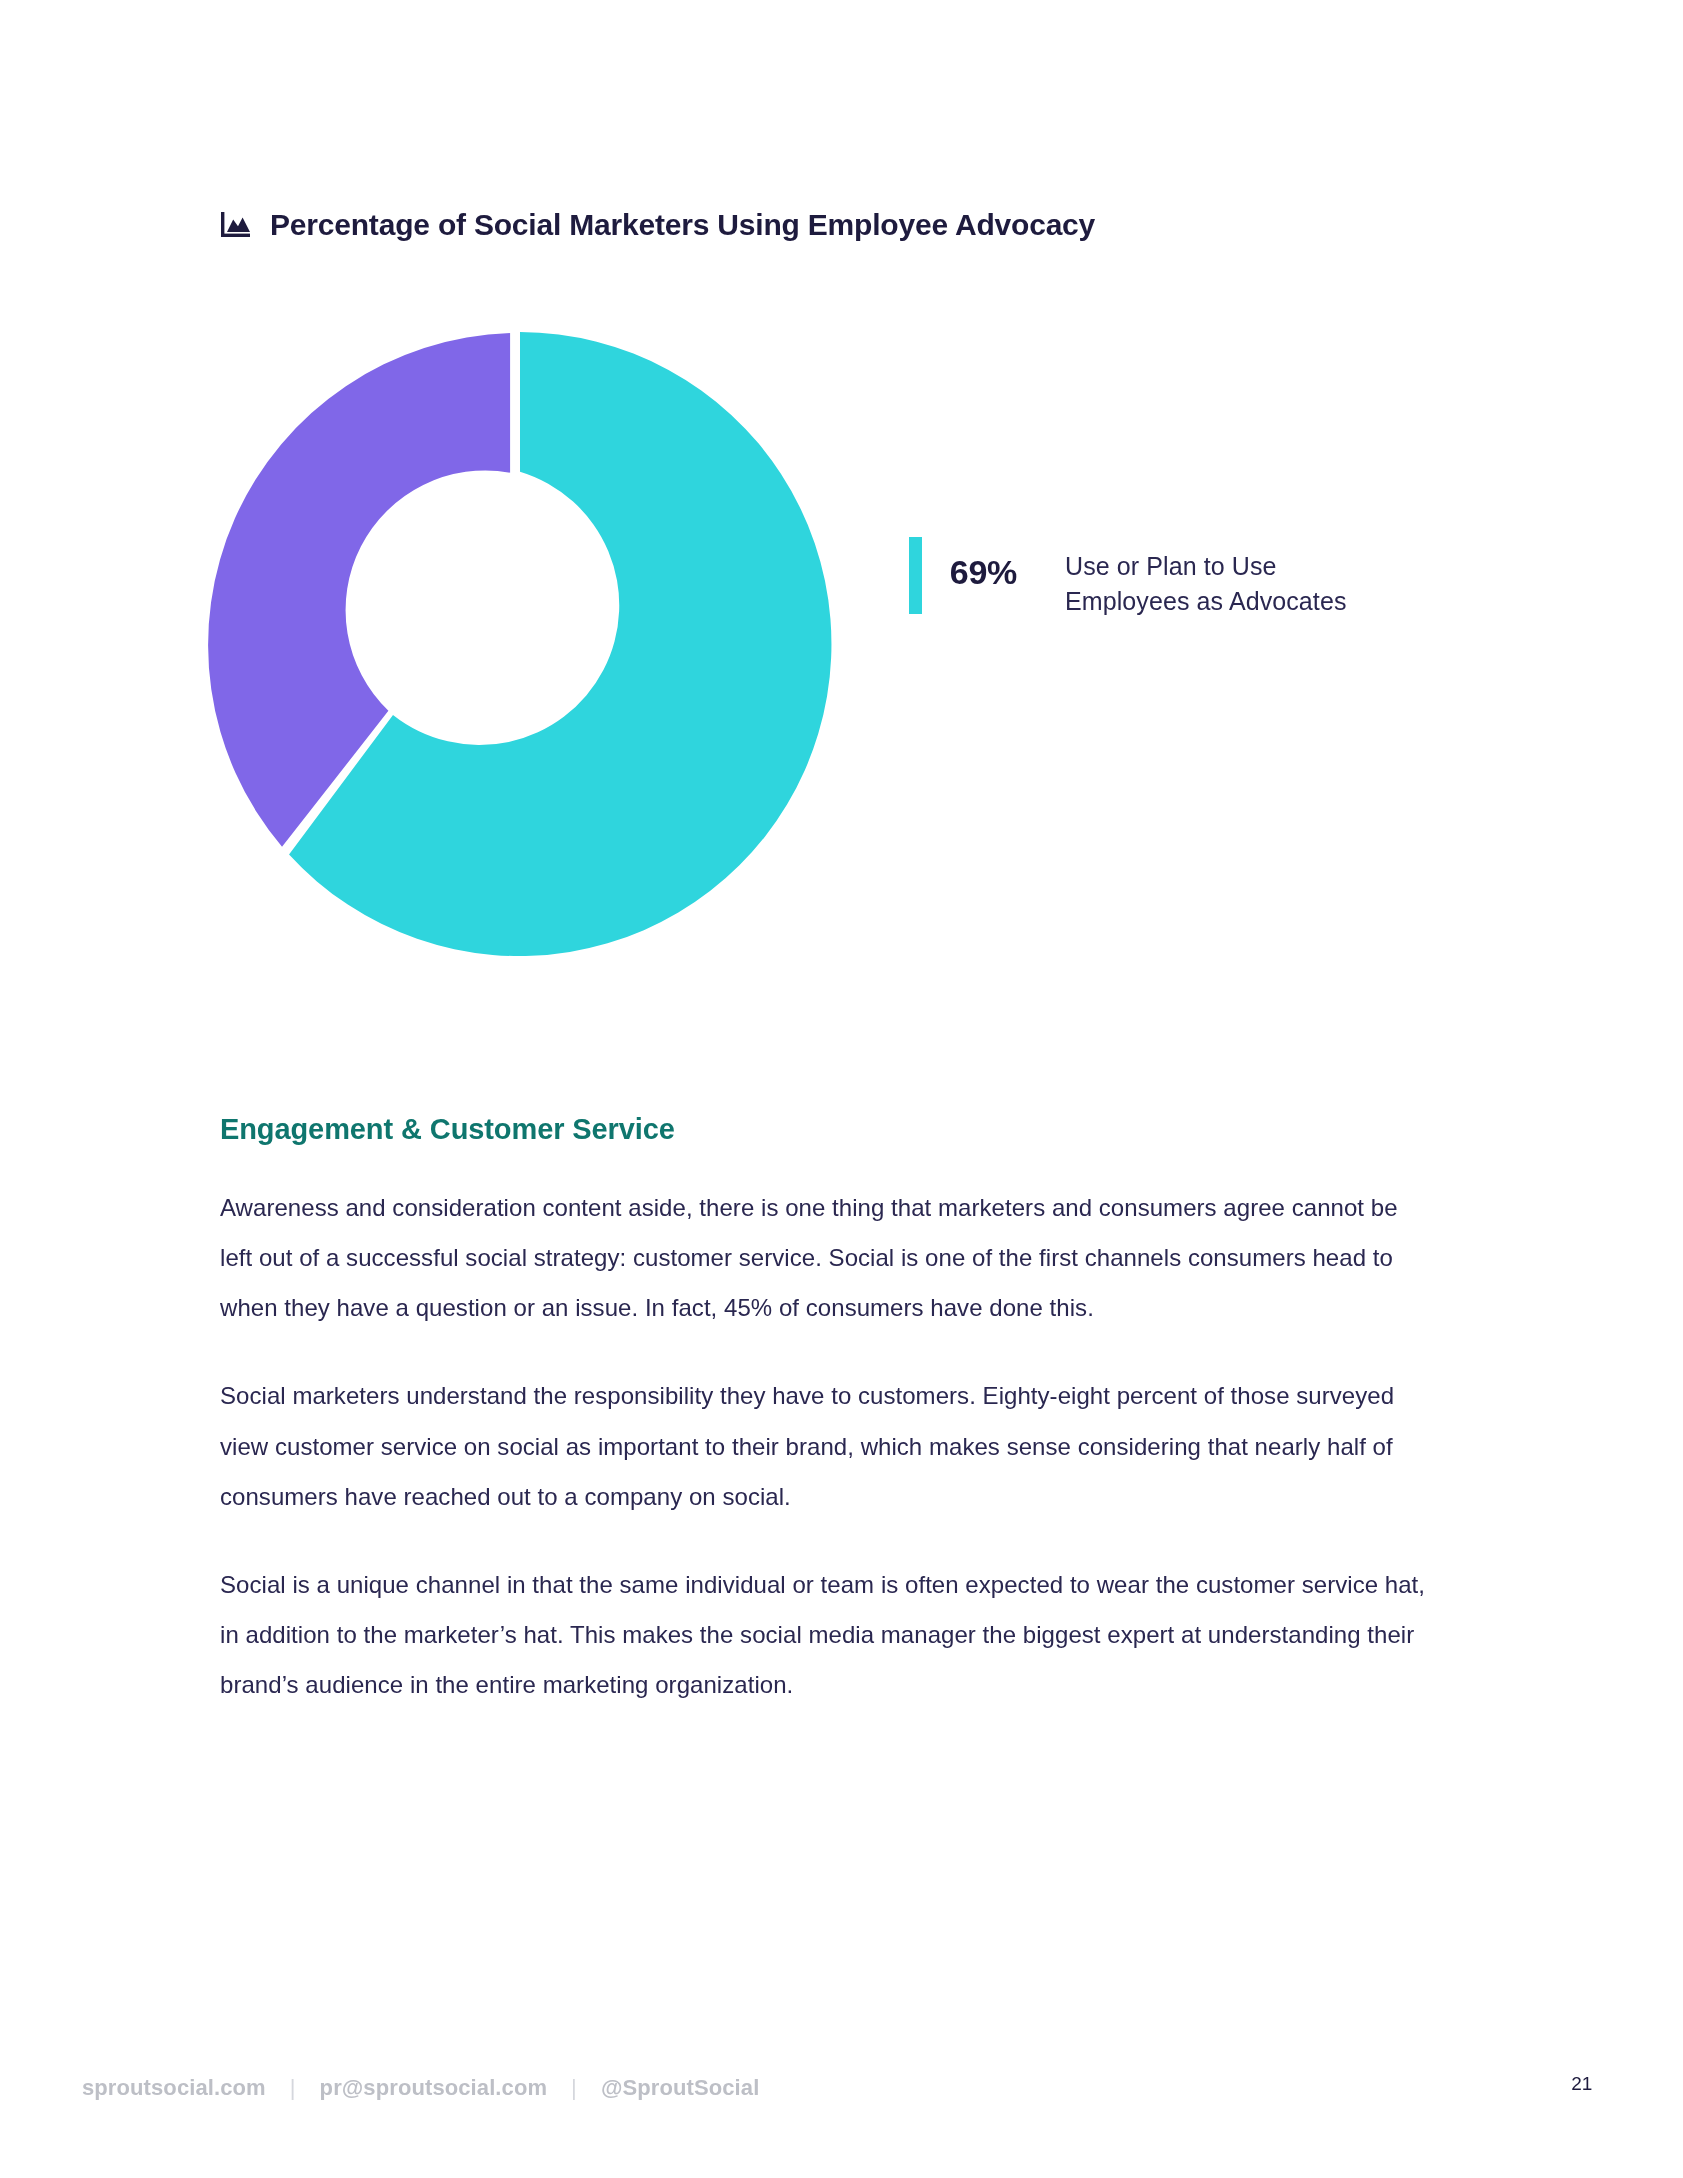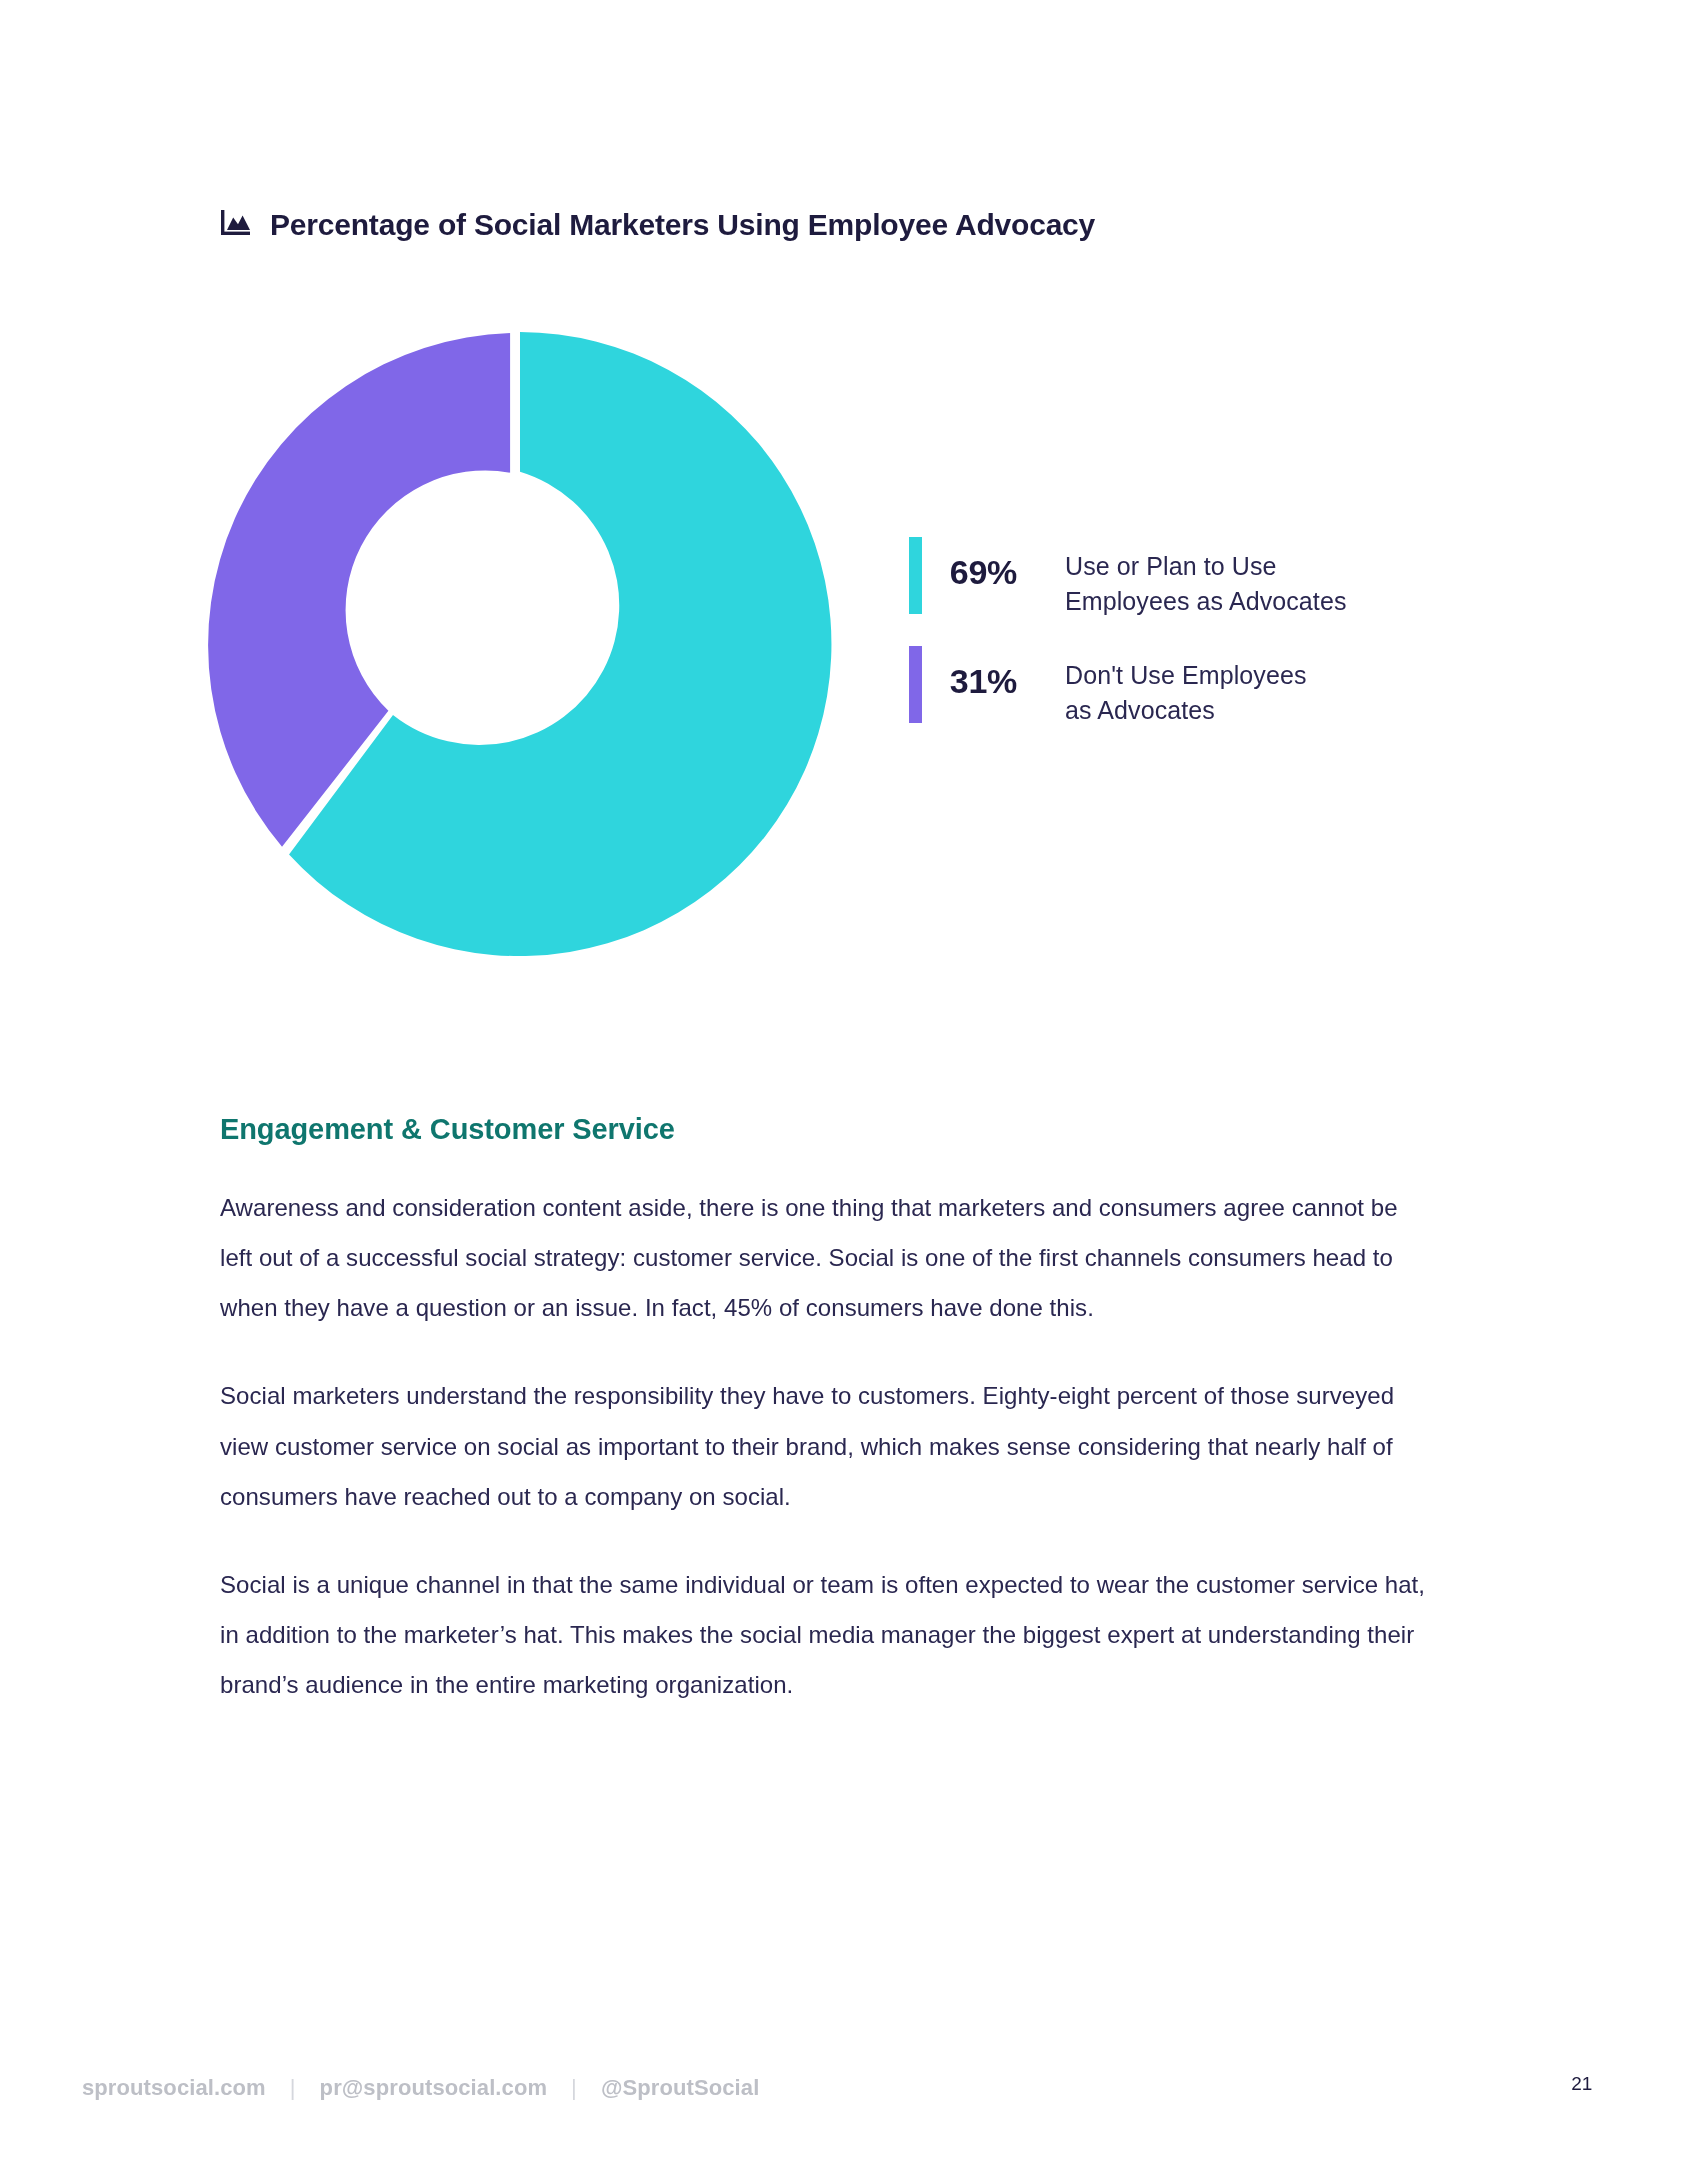--- a/index.html
+++ b/index.html
@@ -24,21 +24,21 @@
     height: 2178px;
     background: #ffffff;
   }
 
   
   .chart-title-row {
     position: absolute;
     left: 220px;
     top: 208px;
     display: flex;
-    align-items: flex-start;
+    align-items: center;
     gap: 18px;
   }
   .chart-title-icon {
     width: 32px;
     height: 30px;
     display: block;
     flex: 0 0 auto;
   }
   .chart-title-text {
     font-size: 30px;
@@ -194,28 +194,20 @@
 
     <div class="legend-item">
       <div class="legend-swatch" style="background:#2FD5DD;"></div>
       <div class="legend-value">69%</div>
       <div class="legend-label">
         <div>Use or Plan to Use</div>
         <div>Employees as Advocates</div>
       </div>
     </div>
 
-    <div class="legend-item">
-      <div class="legend-swatch" style="background:#8067E8;"></div>
-      <div class="legend-value">31%</div>
-      <div class="legend-label">
-        <div>Don't Use Employees</div>
-        <div>as Advocates</div>
-      </div>
-    </div>
 
   </div>
 
   <h2 class="section-heading">Engagement &amp; Customer Service</h2>
 
   <div class="body-copy">
     <p class="body-paragraph">Awareness and consideration content aside, there is one thing that marketers and consumers agree cannot be left out of a successful social strategy: customer service. Social is one of the first channels consumers head to when they have a question or an issue. In fact, 45% of consumers have done this.</p>
     <p class="body-paragraph">Social marketers understand the responsibility they have to customers. Eighty-eight percent of those surveyed view customer service on social as important to their brand, which makes sense considering that nearly half of consumers have reached out to a company on social.</p>
     <p class="body-paragraph">Social is a unique channel in that the same individual or team is often expected to wear the customer service hat, in addition to the marketer’s hat. This makes the social media manager the biggest expert at understanding their brand’s audience in the entire marketing organization.</p>
   </div>

